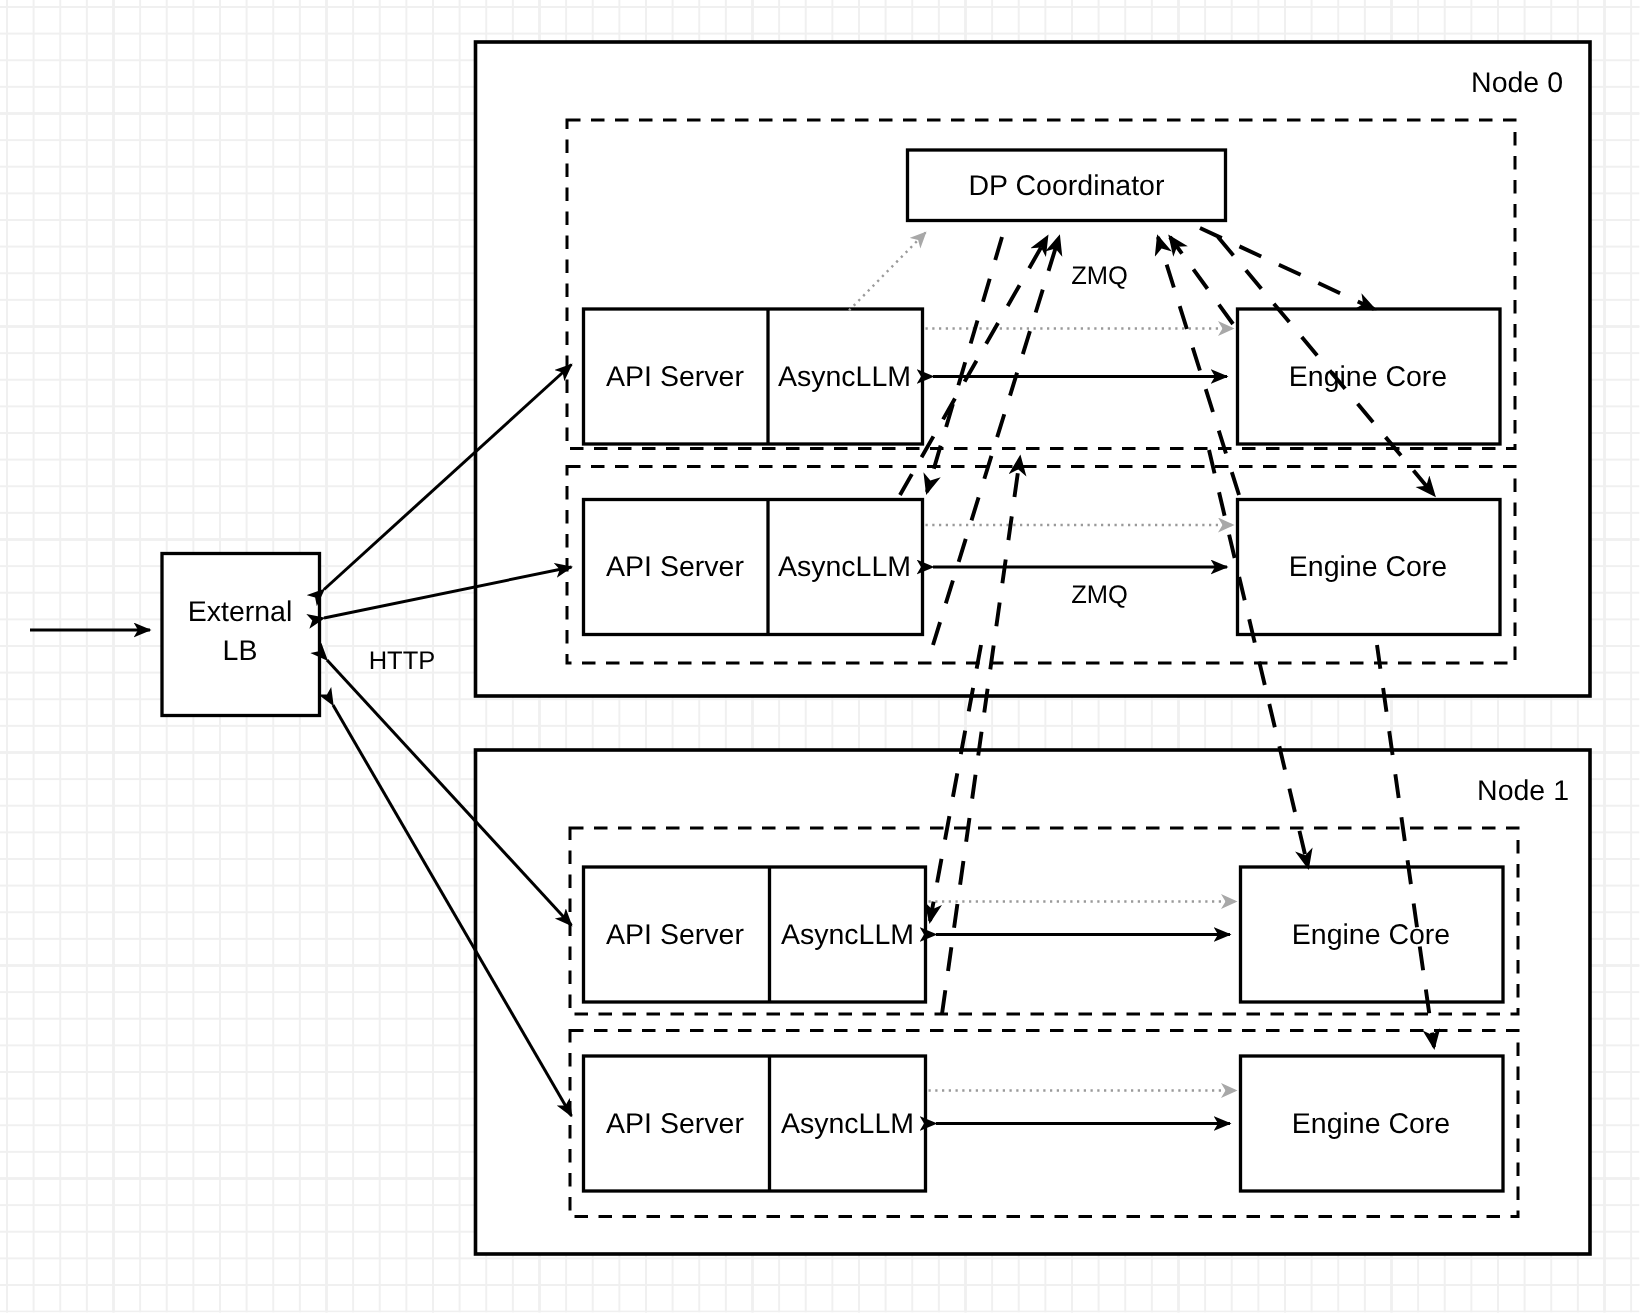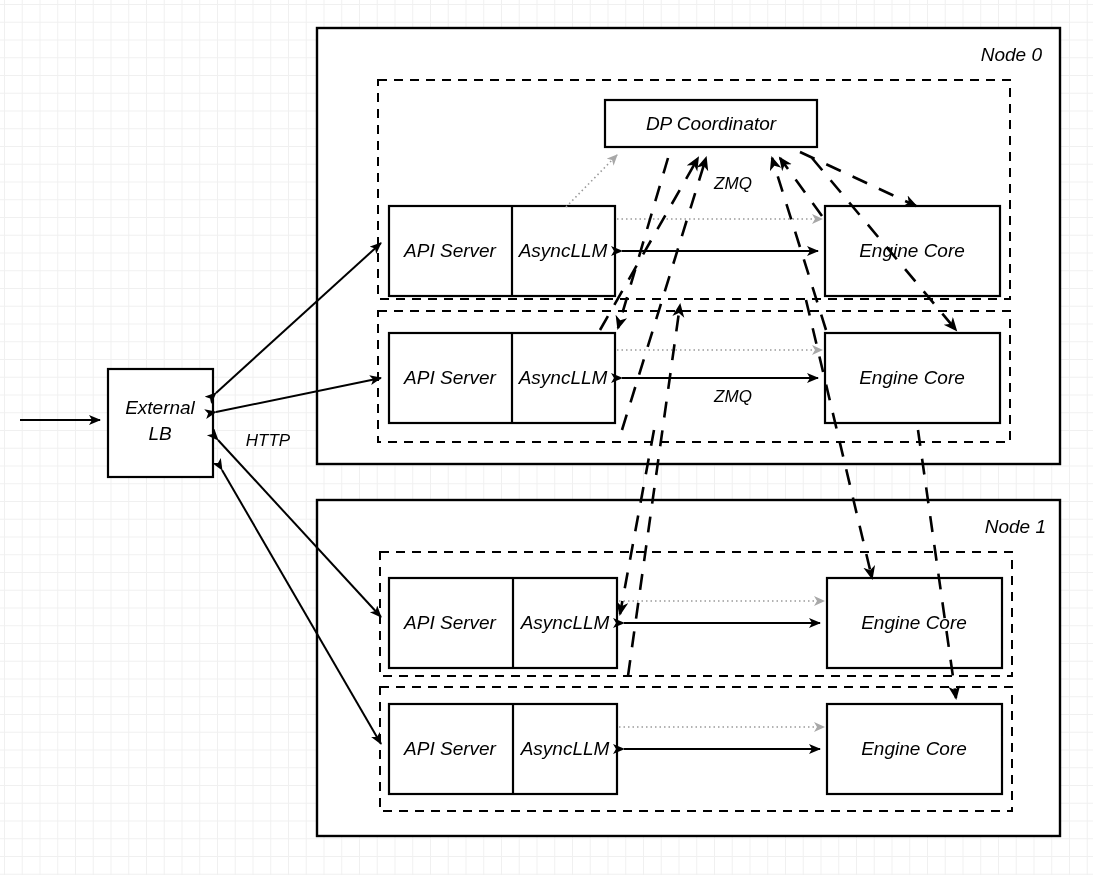--- a/index.html
+++ b/index.html
@@ -20,21 +20,20 @@
       linear-gradient(to bottom, #f0f0f0 1px, transparent 1px),
       linear-gradient(to right, #e2e2e2 1px, transparent 1px),
       linear-gradient(to bottom, #e2e2e2 1px, transparent 1px);
     background-size:
       17.75px 17.75px,
       17.75px 17.75px,
       71px 71px,
       71px 71px;
     background-position: 4px 4px, 4px 4px, 4px 4px, 4px 4px;
     overflow: hidden;
-    font-style: italic;
   }
   svg.layer {
     position: absolute;
     left: 0;
     top: 0;
     width: 1093px;
     height: 875px;
   }
   .node-box {
     fill: #ffffff;

